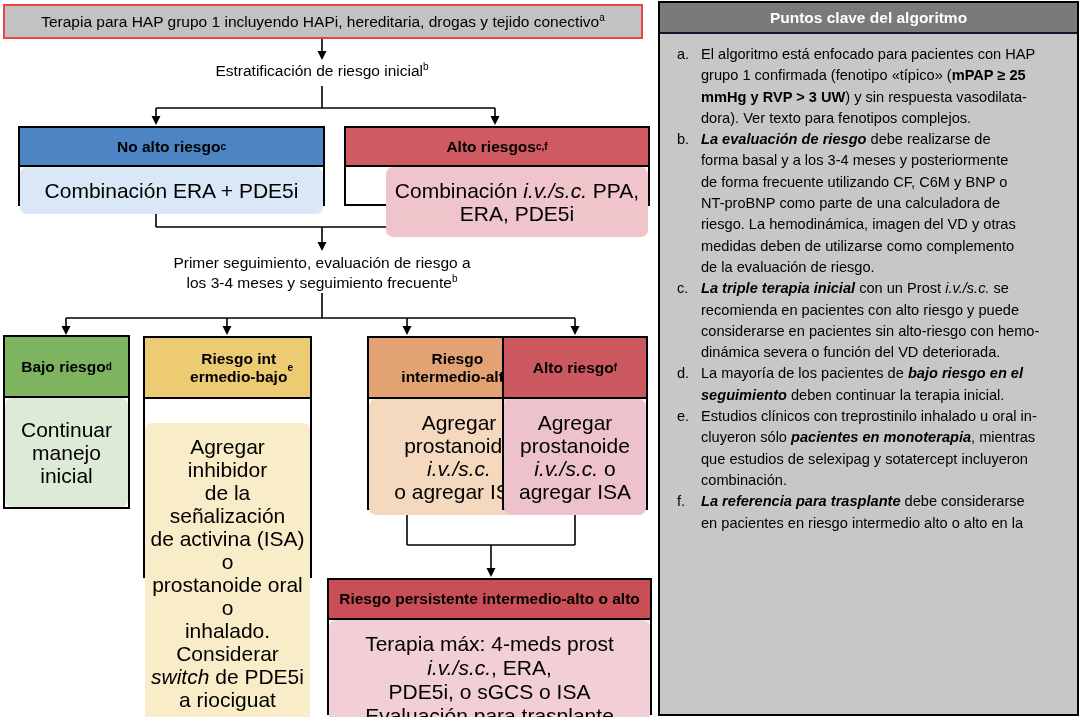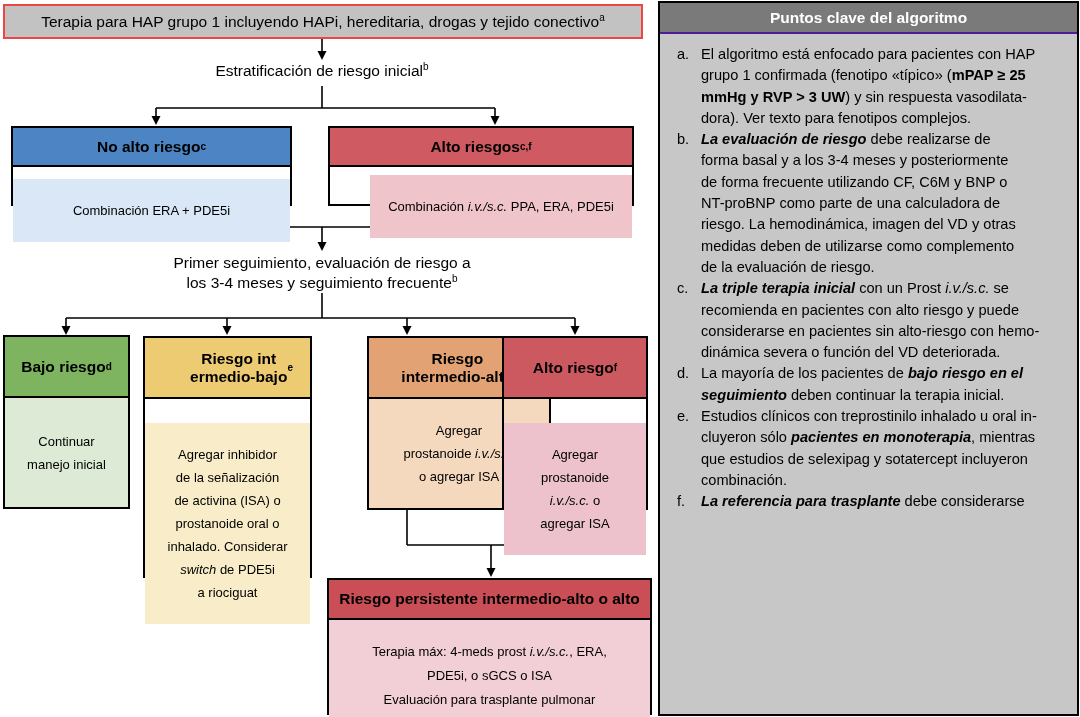--- a/index.html
+++ b/index.html
@@ -11,59 +11,59 @@
   .canvas .i{font-style:italic;}
   sup{font-size:10px;line-height:0;}
   svg.connectors{position:absolute;left:0;top:0;z-index:1;}
 
   
   .flow-box{position:absolute;z-index:2;border:2px solid #000;box-sizing:border-box;
     display:flex;flex-direction:column;text-align:center;}
   .flow-box .hd{flex:none;display:flex;align-items:center;justify-content:center;
     font-weight:bold;font-size:15.5px;line-height:18px;border-bottom:2px solid #000;box-sizing:border-box;}
   .flow-box .bd{flex:1;display:flex;align-items:center;justify-content:center;
-    font-size:13px;line-height:23px;box-sizing:border-box;padding:20px 3px;}
+    font-size:21px;line-height:23px;box-sizing:border-box;padding:12px 3px;border-radius:7px;}
 
   .top-box{position:absolute;left:3px;top:4px;width:640px;height:35px;z-index:2;
     background:var(--top-box-bg);border:2px solid #ef4444;box-sizing:border-box;
     display:flex;align-items:center;justify-content:center;font-size:15.5px;}
   .flow-label{position:absolute;z-index:2;text-align:center;font-size:15.5px;line-height:19.5px;}
 
-  .box-no-alto{left:11px;top:126px;width:281px;height:80px;gap:12px;}
+  .box-no-alto{left:18px;top:126px;width:307px;height:80px;}
   .box-no-alto .hd{height:39px;background:var(--blue-header-bg);}
   .box-no-alto .bd{background:var(--blue-body-bg);}
 
-  .box-altos{left:328px;top:126px;width:306px;height:80px;gap:8px;}
+  .box-altos{left:344px;top:126px;width:306px;height:80px;}
   .box-altos .hd{height:39px;background:var(--red-header-bg);}
   .box-altos .bd{background:var(--red-body-bg);margin-left:40px;}
 
   .box-bajo{left:3px;top:335px;width:127px;height:174px;}
   .box-bajo .hd{height:61px;background:var(--green-header-bg);}
   .box-bajo .bd{background:var(--green-body-bg);}
 
   .box-int-bajo{left:143px;top:336px;width:169px;height:242px;}
   .box-int-bajo .hd{height:61px;background:var(--yellow-header-bg);padding-left:28px;}
   .box-int-bajo .bd{background:var(--yellow-body-bg);margin-top:24px;}
 
   .box-int-alto{left:340px;top:336px;width:184px;height:174px;margin-left:27px;}
   .box-int-alto .hd{height:61px;background:var(--orange-header-bg);}
   .box-int-alto .bd{background:var(--orange-body-bg);}
 
-  .box-alto{left:502px;top:336px;width:146px;height:174px;gap:24px;}
+  .box-alto{left:502px;top:336px;width:146px;height:174px;}
   .box-alto .hd{height:61px;background:var(--darkred-header-bg);}
   .box-alto .bd{background:var(--darkred-body-bg);}
 
   .box-persist{left:327px;top:578px;width:325px;height:137px;}
   .box-persist .hd{height:40px;background:var(--bottom-header-bg);}
   .box-persist .bd{background:var(--bottom-body-bg);line-height:24px;}
 
   
   .panel{position:absolute;left:658px;top:1px;width:421px;height:715px;z-index:2;
     background:var(--panel-body-bg);border:2px solid #000;box-sizing:border-box;}
-  .panel-header{height:31px;background:var(--panel-header-bg);border-bottom:2px solid #4c1d95;
+  .panel-header{height:31px;background:var(--panel-header-bg);border-bottom:2px solid #0f172a;
     display:flex;align-items:center;justify-content:center;
     color:#fff;font-weight:bold;font-size:15.5px;box-sizing:border-box;}
   .panel-body{padding:10px 12px 0 17px;font-size:14.6px;line-height:21.3px;}
   .kp-item{display:flex;}
   .kp-letter{flex:none;width:24px;}
   .kp-text{flex:1;}
 </style>
 </head>
 <body>
 
@@ -175,18 +175,18 @@
       <div class="kp-item">
         <span class="kp-letter">d.</span>
         <span class="kp-text"><span>La mayoría de los pacientes de </span><span class="b i">bajo riesgo en el</span><br><span class="b i">seguimiento</span><span> deben continuar la terapia inicial.</span></span>
       </div>
       <div class="kp-item">
         <span class="kp-letter">e.</span>
         <span class="kp-text"><span>Estudios clínicos con treprostinilo inhalado u oral in-</span><br><span>cluyeron sólo </span><span class="b i">pacientes en monoterapia</span><span>, mientras</span><br><span>que estudios de selexipag y sotatercept incluyeron</span><br><span>combinación.</span></span>
       </div>
       <div class="kp-item">
         <span class="kp-letter">f.</span>
-        <span class="kp-text"><span class="b i">La referencia para trasplante</span><span> debe considerarse</span><br><br></span>
+        <span class="kp-text"><span class="b i">La referencia para trasplante</span><span> debe considerarse</span><br><span>en pacientes en riesgo intermedio alto o alto en la</span><br></span>
       </div>
     </div>
   </div>
 
 </div>
 
 </body></html>

